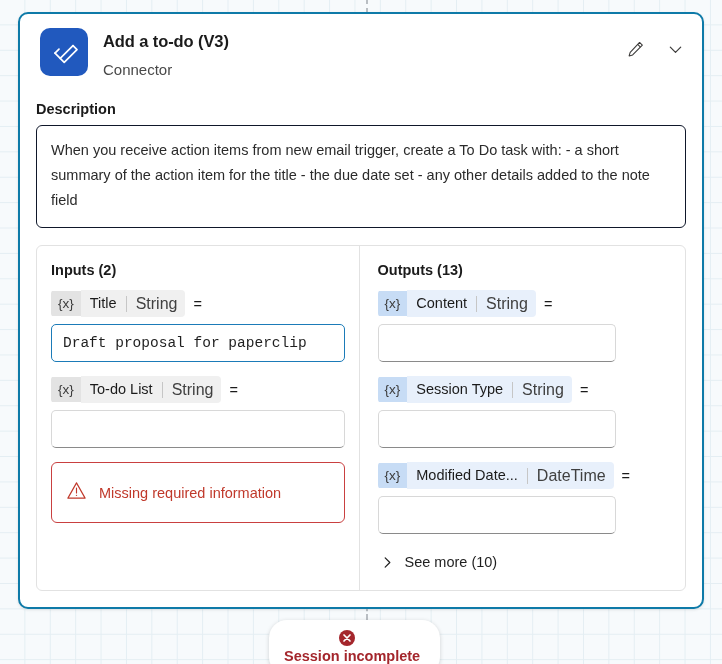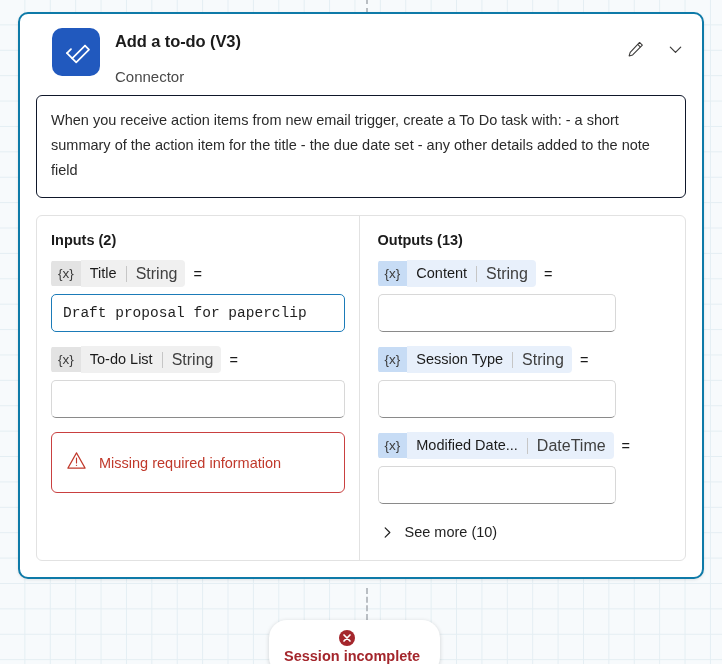--- a/index.html
+++ b/index.html
@@ -41,21 +41,21 @@
     background: #ffffff;
     border: 2px solid #0e7aa8;
     border-radius: 10px;
     box-shadow: 0 1px 3px rgba(0,0,0,0.10);
   }
 
   
   .card-header {
     display: flex;
     align-items: flex-start;
-    padding: 14px 16px 0 32px;
+    padding: 14px 16px 0 20px;
     position: relative;
   }
   .app-icon {
     width: 48px;
     height: 48px;
     border-radius: 10px;
     background: #2159be;
     flex: 0 0 auto;
     display: flex;
     align-items: center;
@@ -71,21 +71,21 @@
     font-size: 16.5px;
     font-weight: bold;
     color: #1b1b1b;
     line-height: 21px;
     letter-spacing: -0.1px;
   }
   .node-subtitle {
     font-size: 15px;
     color: #494949;
     line-height: 21px;
-    margin-top: 14px;
+    margin-top: 7px;
   }
   .header-actions {
     position: absolute;
     right: 16px;
     top: 26px;
     display: flex;
     align-items: center;
     gap: 18px;
   }
   .icon-btn {
@@ -322,20 +322,21 @@
       <button class="icon-btn">
         <span>
           <svg width="17" height="17" viewBox="0 0 18 18">
             <path d="M3.5 6.5 L9 12 L14.5 6.5" fill="none" stroke="#3b3a39" stroke-width="1.3" stroke-linecap="round" stroke-linejoin="round"></path>
           </svg>
         </span>
       </button>
     </div>
   </div>
 
+  <div class="section-label">Description</div>
   <div class="description-box">
     <div class="description-text">When you receive action items from new email trigger, create a To Do task with: - a short summary of the action item for the title - the due date set - any other details added to the note field</div>
   </div>
 
   <div class="io-panel">
 
     <div class="io-column inputs">
       <div class="io-heading">Inputs (2)</div>
 
       <div class="param-row first">

